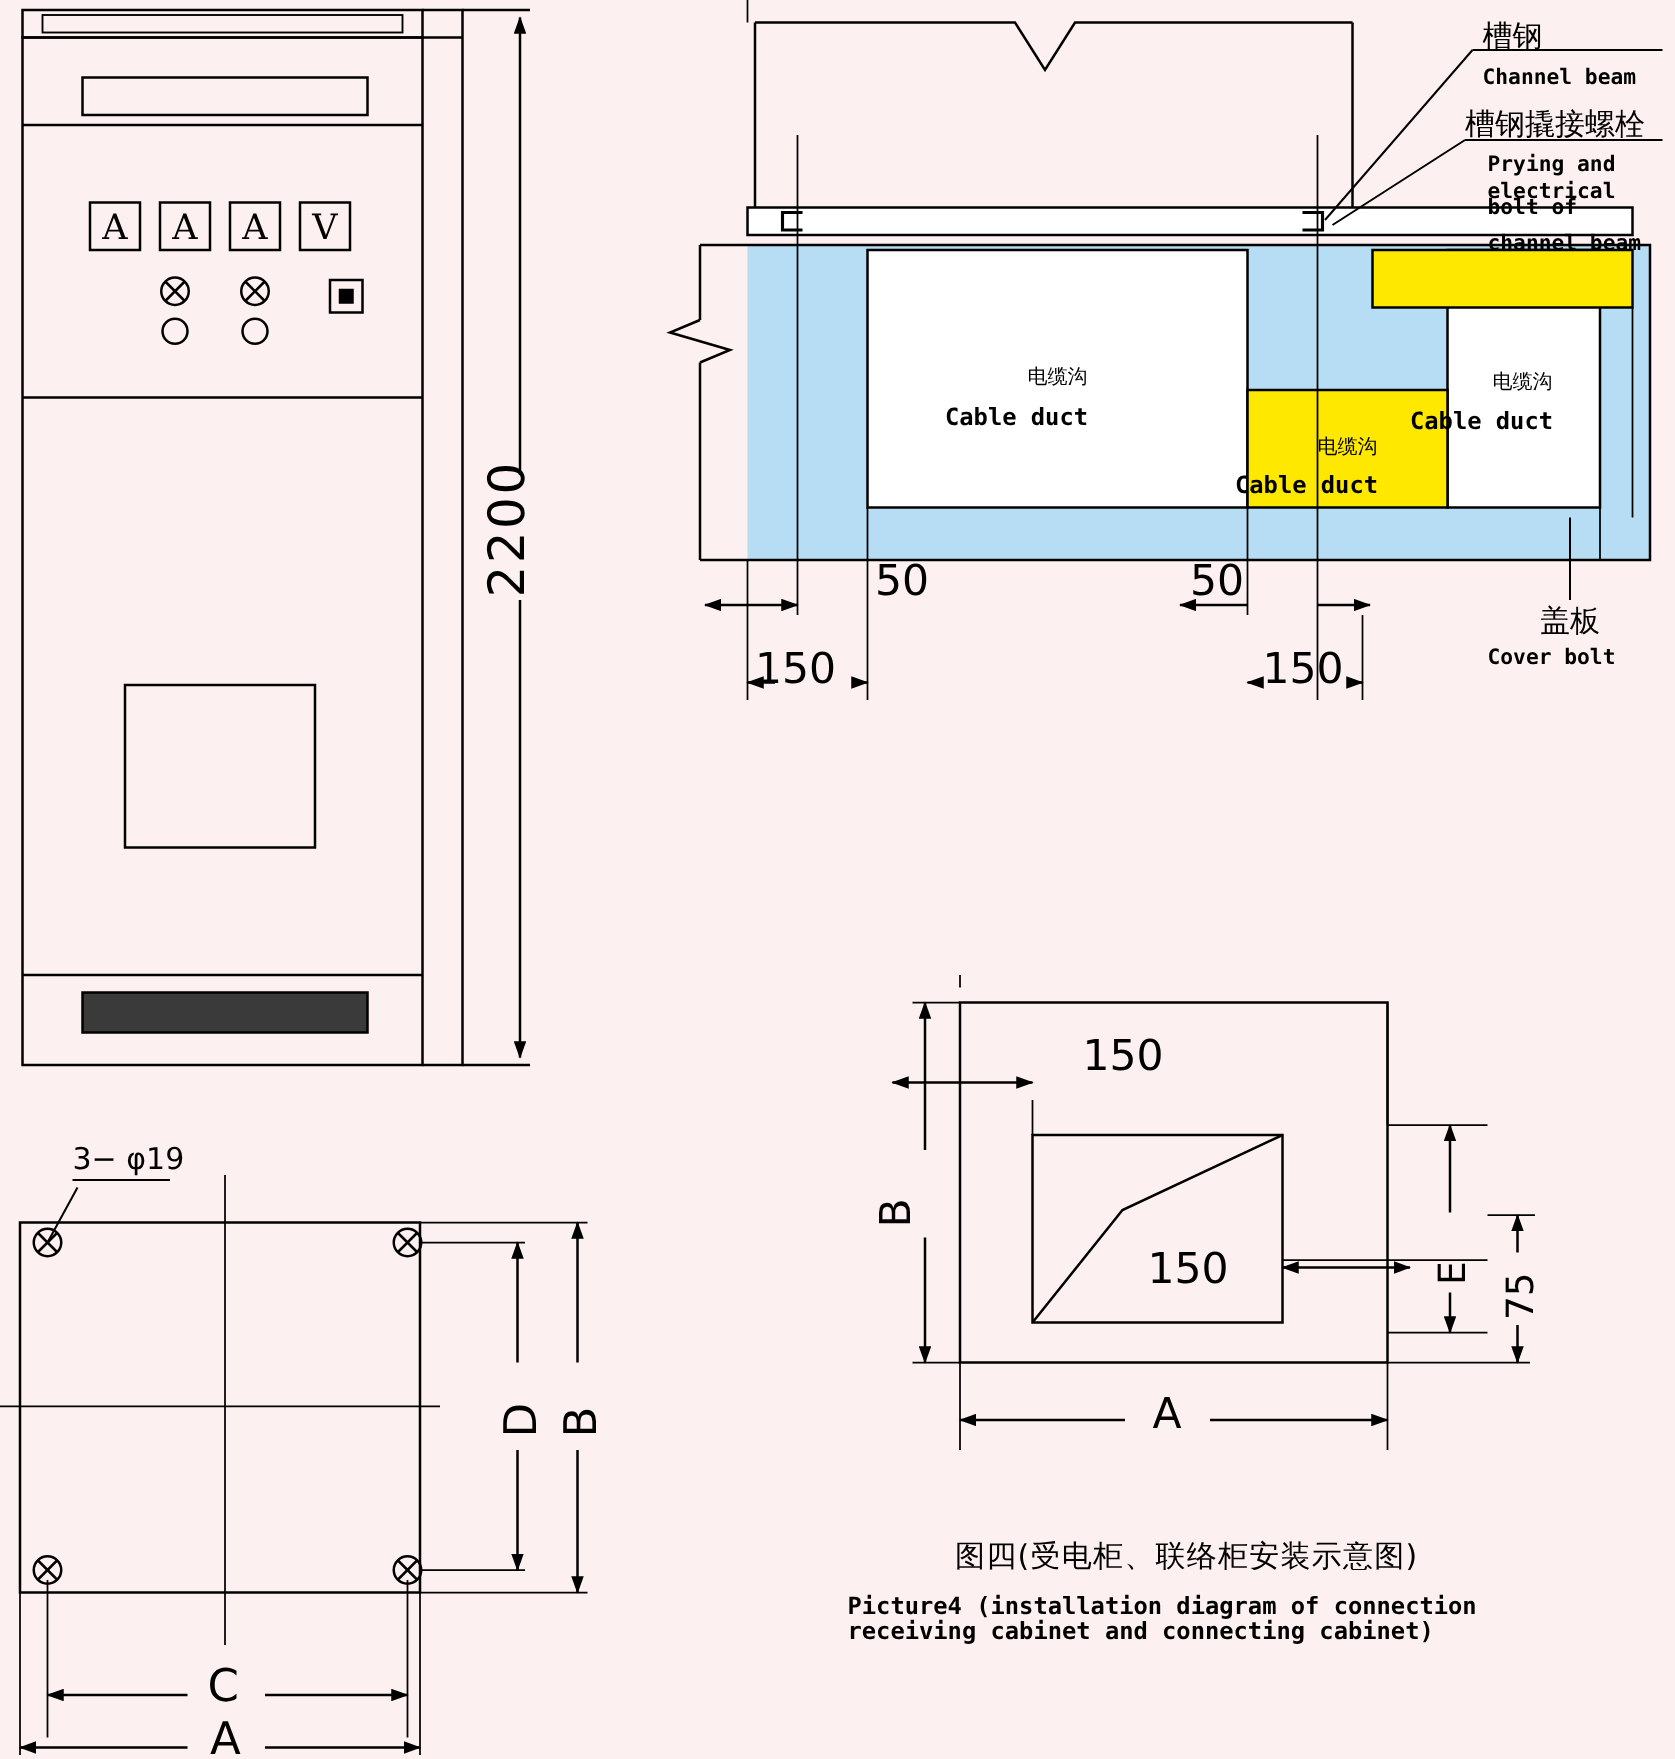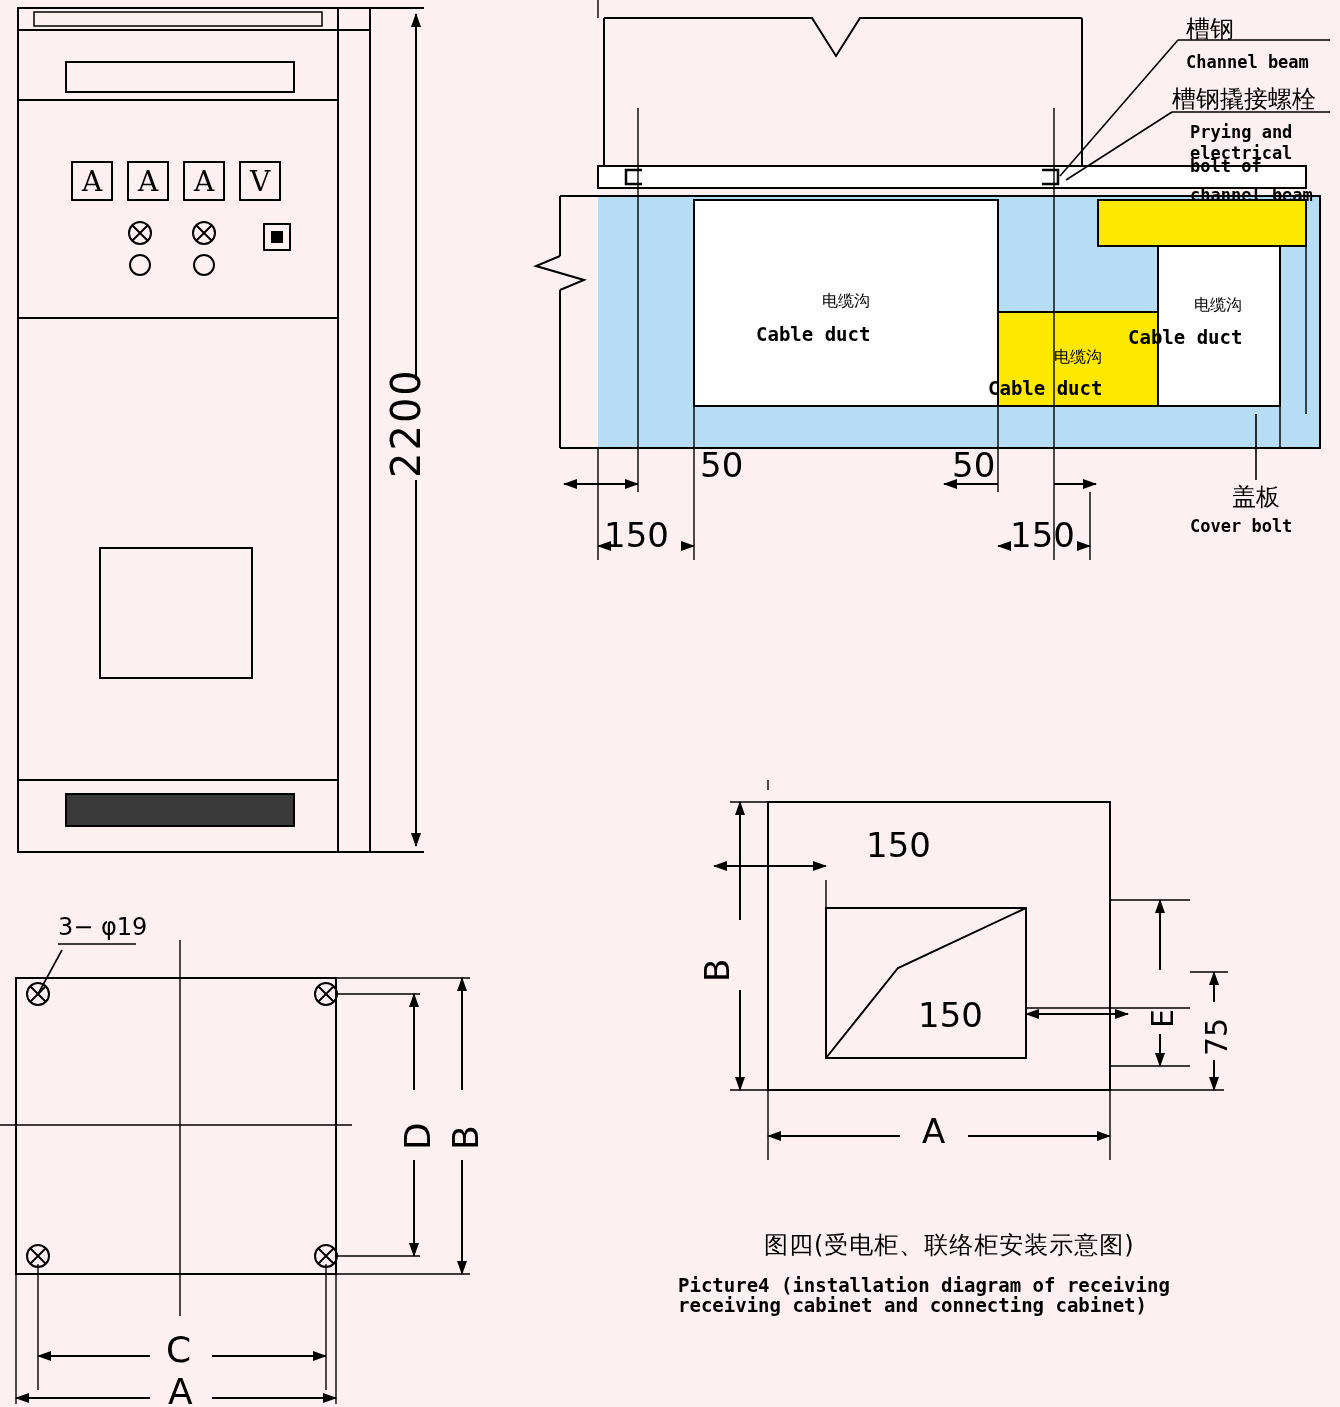--- a/index.html
+++ b/index.html
@@ -319,14 +319,14 @@
 <div class="lbl leader-txt-en" style="left:1190px; top:516px;">Cover bolt</div>
 
 <div class="lbl dim" style="left:866px; top:826px; font-size:34px;">150</div>
 <div class="lbl dim" style="left:918px; top:996px; font-size:34px;">150</div>
 <div class="lbl dim rot90" style="left:698px; top:982px; font-size:34px;">B</div>
 <div class="lbl dim" style="left:922px; top:1112px; font-size:34px;">A</div>
 <div class="lbl dim rot90" style="left:1146px; top:1028px; font-size:30px;">E</div>
 <div class="lbl dim rot90" style="left:1200px; top:1056px; font-size:30px;">75</div>
 
 <div class="lbl caption-cn" style="left:736px; top:1232px;margin-left:28px;">图四(受电柜、联络柜安装示意图)</div>
-<div class="lbl caption-en" style="left:678px; top:1274px;">Picture4 (installation diagram of receiving</div>
+<div class="lbl caption-en" style="left:678px; top:1274px;">Picture4 (installation diagram of connection</div>
 <div class="lbl caption-en" style="left:678px; top:1294px;">receiving cabinet and connecting cabinet)</div>
 
 </body></html>

